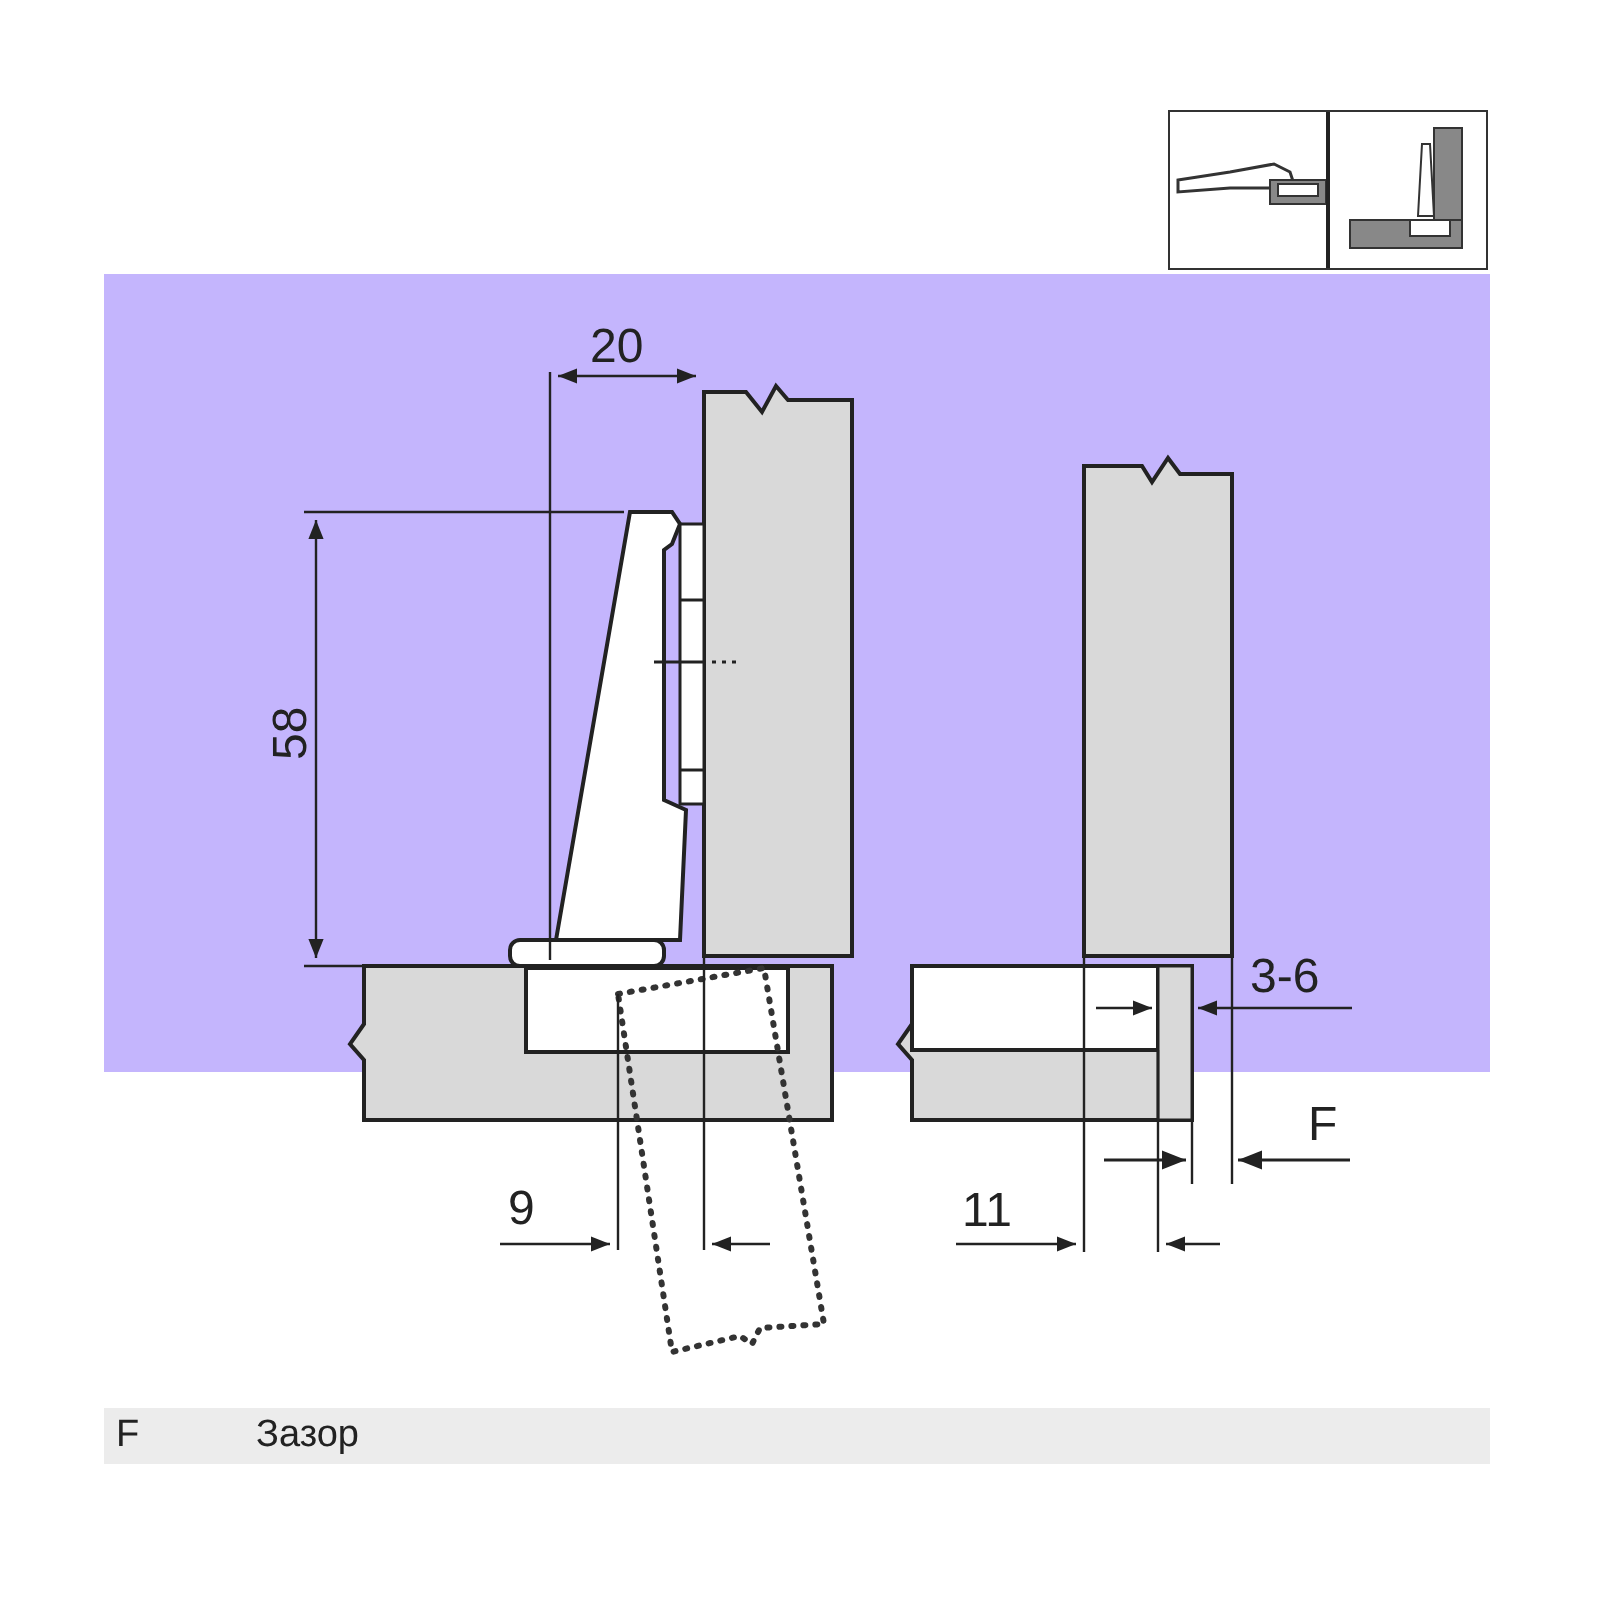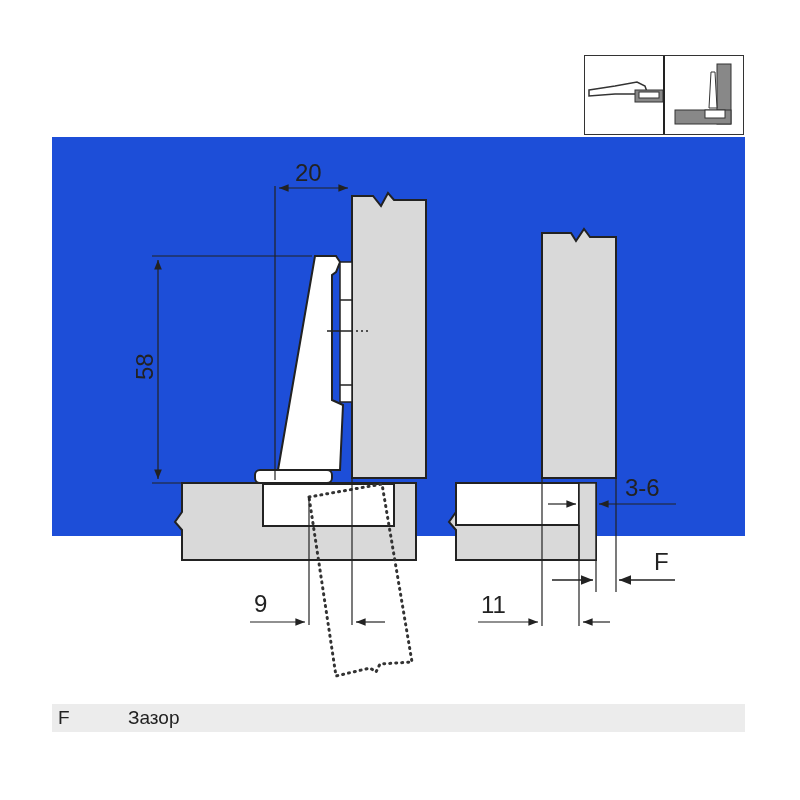--- a/index.html
+++ b/index.html
@@ -7,21 +7,21 @@
     width: 800px; height: 800px; background: #ffffff; position: relative; overflow: hidden;
     font-family: "Liberation Sans", sans-serif;
   }
   .thumbs {
     position: absolute; left: 584px; top: 55px; width: 160px; height: 80px;
     border: 1px solid #333; box-sizing: border-box; display: flex; background: #fff;
   }
   .thumb { flex: 1; position: relative; }
   .thumb + .thumb { border-left: 2px solid #222; }
   .panel {
-    position: absolute; left: 52px; top: 137px; width: 693px; height: 399px; background: #1d4ed8;
+    position: absolute; left: 52px; top: 137px; width: 693px; height: 399px; background: #c4b5fd;
   }
   .legend {
     position: absolute; left: 52px; top: 704px; width: 693px; height: 28px; background: #ececec;
     display: flex; align-items: center; font-size: 19px; color: #222;
   }
   .legend .key { width: 76px; padding-left: 6px; box-sizing: border-box; }
   .legend .val { padding-left: 0; }
   svg text { font-family: "Liberation Sans", sans-serif; fill: #222; }
 </style>
 </head>

